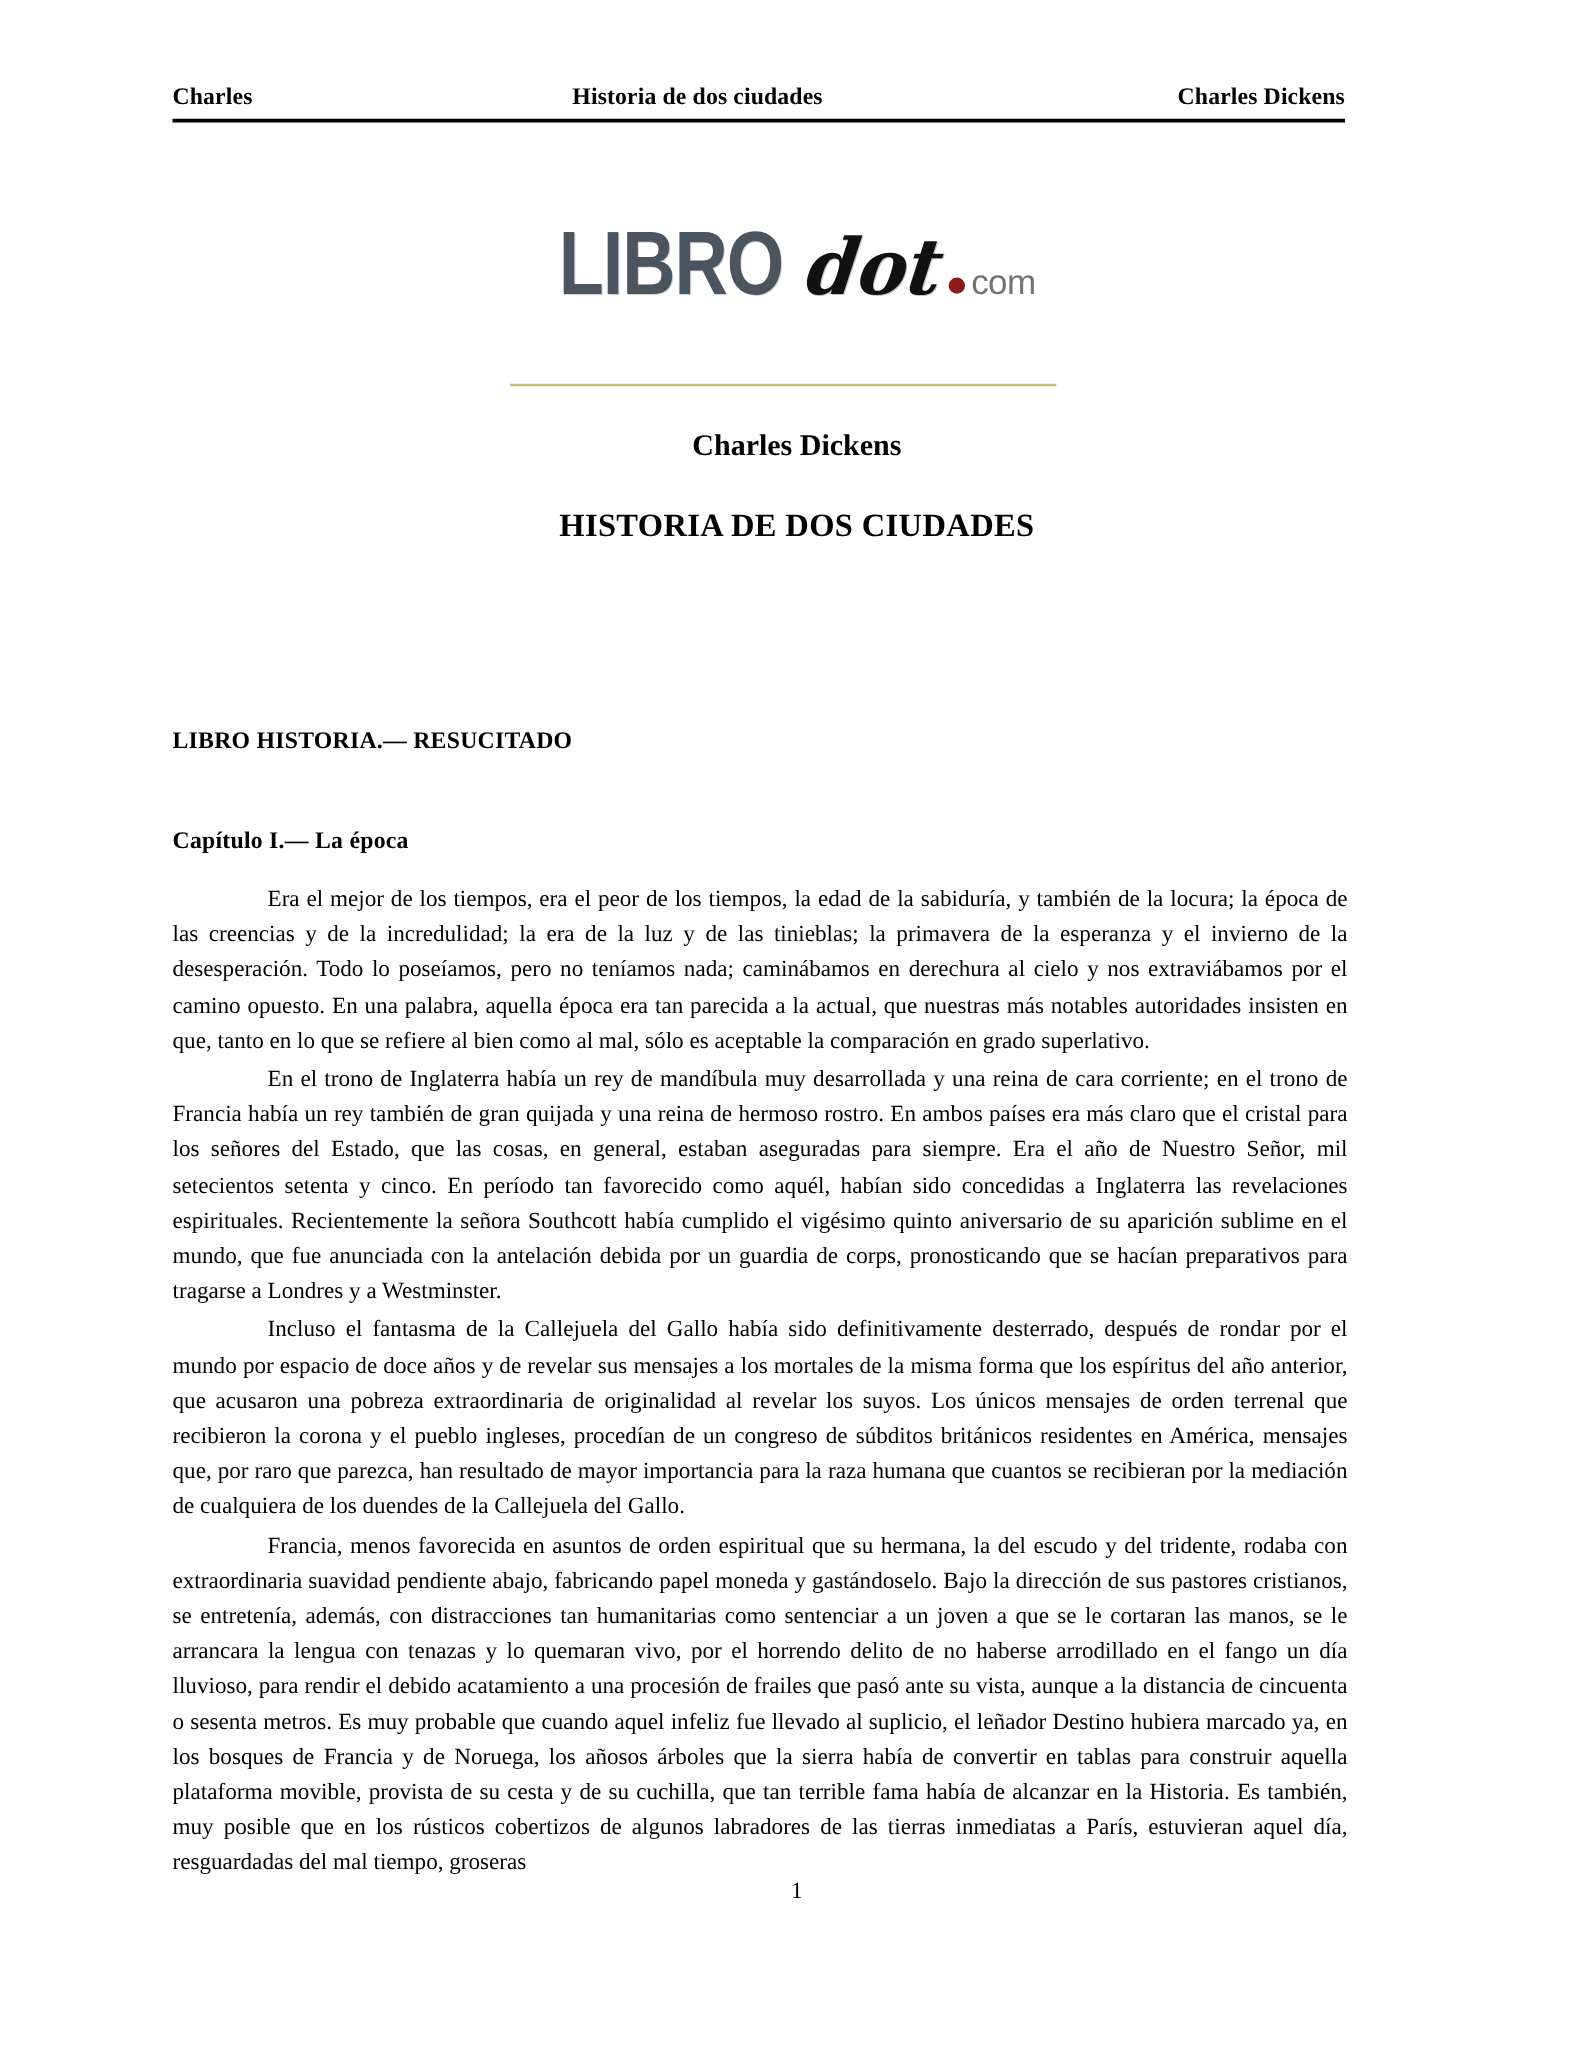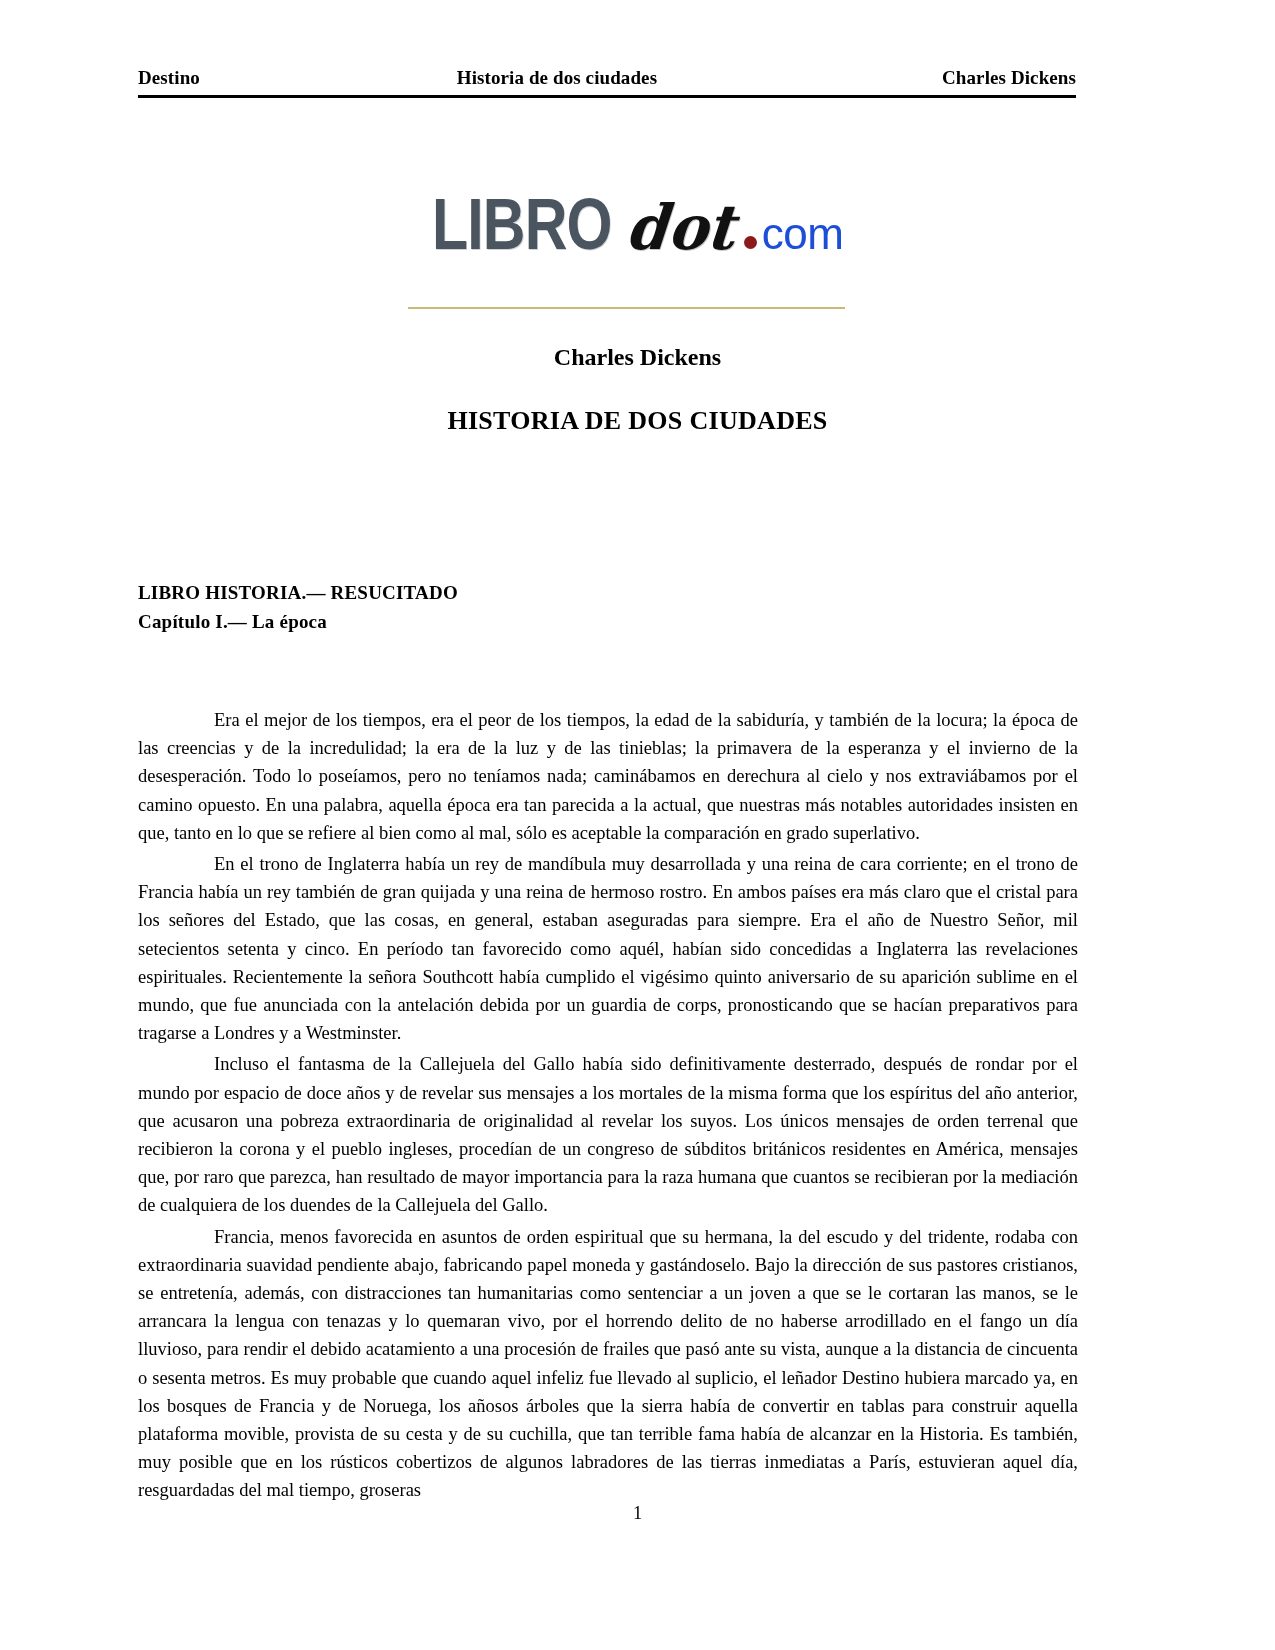--- a/index.html
+++ b/index.html
@@ -94,22 +94,22 @@
     width: 13px;
     height: 13px;
     border-radius: 50%;
     background: #8d1a1a;
     vertical-align: baseline;
     margin: 0 5px 0 4px;
   }
   .logo-com {
     font-family: "Liberation Sans", "DejaVu Sans", sans-serif;
     font-weight: normal;
-    font-size: 44px;
-    color: #1d4ed8;
+    font-size: 28px;
+    color: #737373;
     display: inline-block;
     vertical-align: baseline;
     letter-spacing: -0.5px;
     margin-top: 44px;
   }
   .logo-rule {
     position: absolute;
     left: 408px;
     top: 307px;
     width: 437px;
@@ -144,21 +144,21 @@
   .sec-heading {
     position: absolute;
     left: 138px;
     width: 938px;
     font-weight: bold;
     font-size: 19px;
     line-height: 24px;
     letter-spacing: 0.2px;
   }
   .sec-book  { top: 581px; }
-  .sec-chap  { top: 610px; }
+  .sec-chap  { top: 661px; }
 
   
   .body-text {
     position: absolute;
     left: 138px;
     top: 706px;
     width: 940px;
     font-size: 18.5px;
     line-height: 28.2px;
     text-align: justify;
@@ -180,21 +180,21 @@
     font-size: 18.5px;
     line-height: 24px;
   }
 </style>
 </head>
 <body>
 
 <div class="page">
 
   <div class="header">
-    <span class="h-left">Destino</span>
+    <span class="h-left">Charles</span>
     <span class="h-center">Historia de dos ciudades</span>
     <span class="h-right">Charles Dickens</span>
   </div>
   <div class="header-rule"></div>
 
   <div class="logo-block">
     <span class="logo">
       <span class="logo-libro">LIBRO</span><span class="logo-dot">dot</span><span class="logo-reddot"></span><span class="logo-com">com</span>
     </span>
   </div>

